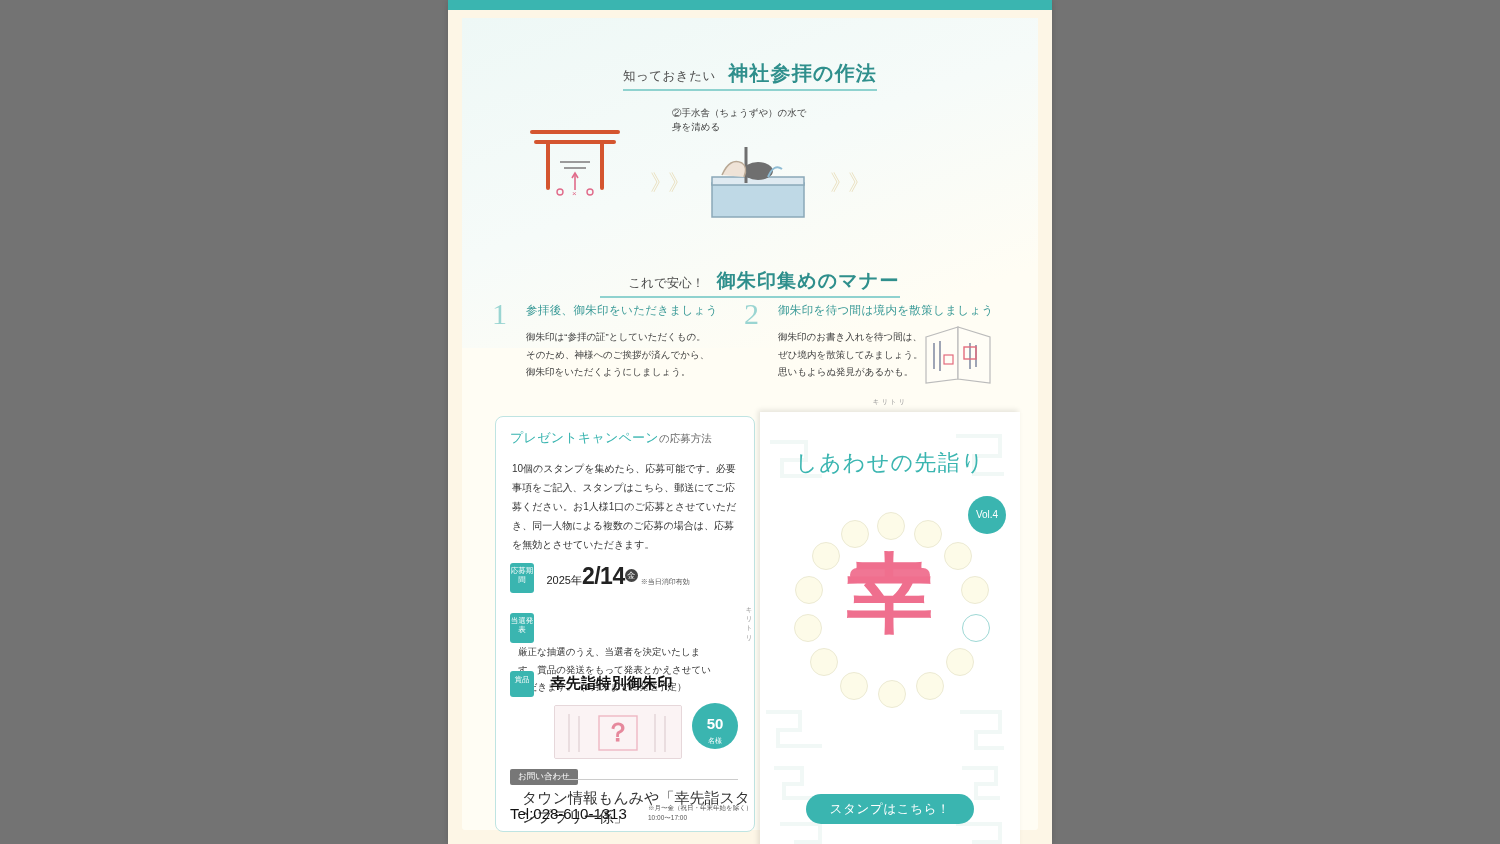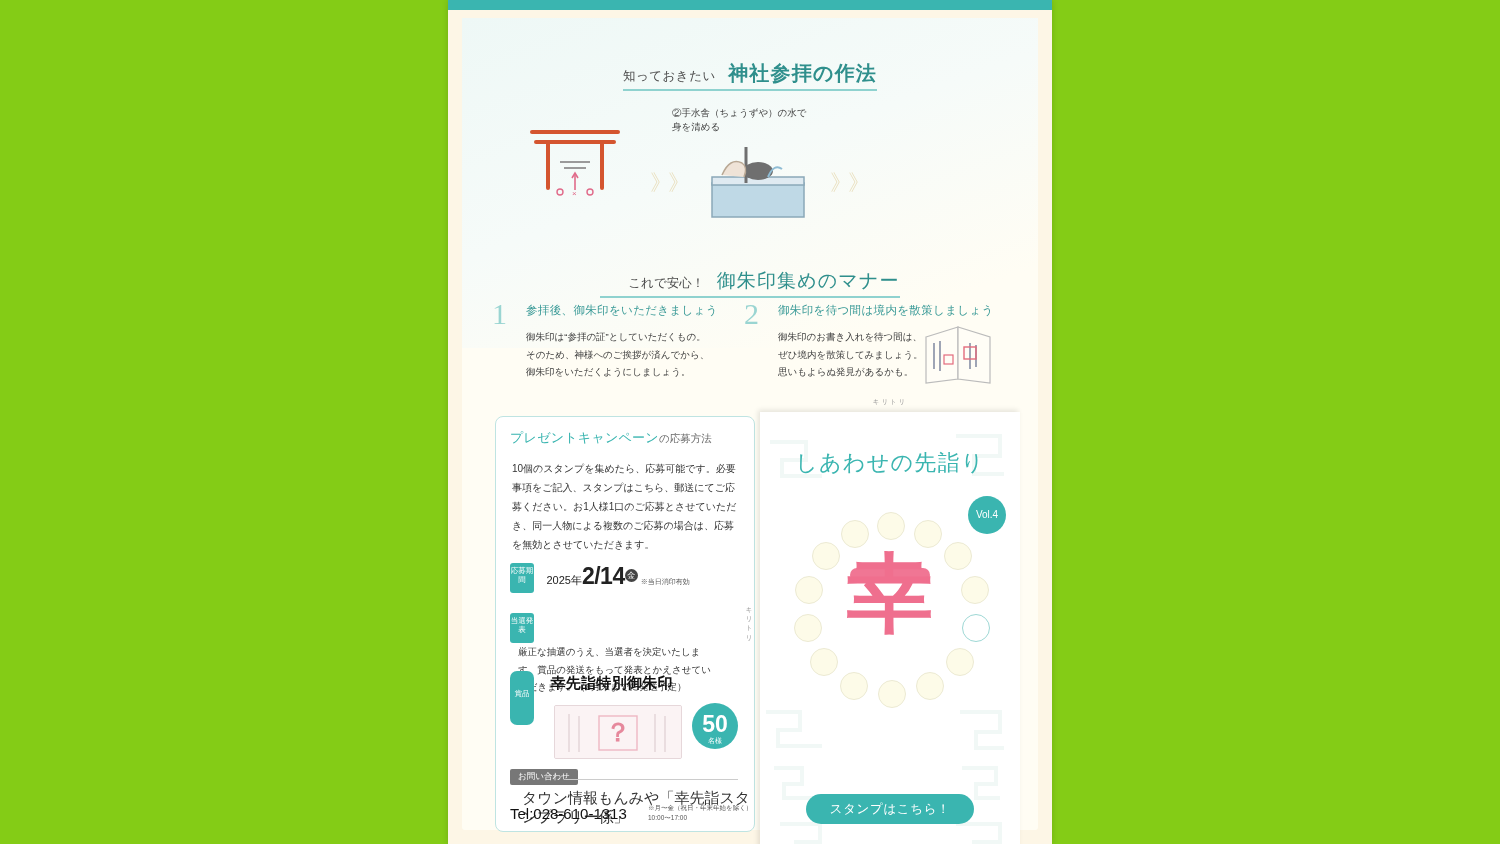--- a/index.html
+++ b/index.html
@@ -1,17 +1,17 @@
 <!DOCTYPE html>
 <html><head>
 <meta charset="utf-8">
 <style>
   html,body{margin:0;padding:0;background:#ffffff;}
   body{width:1500px;height:844px;overflow:hidden;font-family:"Liberation Sans",sans-serif;}
-  #page{position:relative;width:1500px;height:844px;background:#84cc16;}
+  #page{position:relative;width:1500px;height:844px;background:#737373;}
 
   
   .sheet{
     position:absolute;left:448px;top:0;width:604px;height:844px;
     background:#fdf6e6;
     box-shadow:0 0 6px rgba(0,0,0,.15);
     overflow:hidden;
   }
   .sheet .topbar{position:absolute;left:0;top:0;width:100%;height:10px;background:#3ab5b0;}
   .sheet .innerpage{
@@ -27,21 +27,21 @@
   
   .head1{position:absolute;left:0;top:42px;width:100%;text-align:center;}
   .head1 .small{font-size:12.5px;color:#4b4b4b;letter-spacing:.04em;}
   .head1 .big{font-size:20px;color:#2f8f8c;letter-spacing:.06em;margin-left:8px;font-weight:bold;}
   .underline-wave{
     display:inline-block;border-bottom:2px solid #8fd2cf;padding-bottom:2px;
   }
 
   .head2{position:absolute;left:0;top:250px;width:100%;text-align:center;}
   .head2 .small{font-size:12.5px;color:#4b4b4b;margin-left:28px;}
-  .head2 .big{font-size:19px;color:#2f8f8c;letter-spacing:.06em;margin-left:8px;font-weight:normal;}
+  .head2 .big{font-size:19px;color:#2f8f8c;letter-spacing:.06em;margin-left:8px;font-weight:bold;}
 
   
   .steps{position:absolute;left:20px;top:88px;width:540px;height:140px;}
   .step{position:absolute;width:170px;text-align:center;}
   .step .cap{font-size:9.5px;color:#3c3c3c;line-height:1.5;text-align:left;}
   .step1{left:8px;}
   .step2{left:190px;}
   .step3{left:368px;}
   .arrow{position:absolute;top:62px;color:#e9dfbe;font-size:22px;letter-spacing:-4px;}
   .arrow.a1{left:168px;}
@@ -80,21 +80,21 @@
   .prize-img{
     position:absolute;left:58px;top:288px;width:126px;height:52px;background:#f6eef0;
     border:1px solid #e6d7da;border-radius:2px;overflow:hidden;
   }
   .prize-q{position:absolute;left:0;top:0;width:100%;height:100%;display:flex;align-items:center;justify-content:center;
     font-size:26px;color:#e6889c;font-weight:bold;}
   .badge50{
     position:absolute;left:196px;top:286px;width:46px;height:46px;border-radius:50%;
     background:#3ab5b0;color:#fff;text-align:center;
   }
-  .badge50 .n{font-size:23px;font-weight:bold;line-height:26px;display:block;padding-top:8px;}
+  .badge50 .n{font-size:15px;font-weight:bold;line-height:26px;display:block;padding-top:8px;}
   .badge50 .u{font-size:7px;display:block;line-height:7px;}
   .contact-tag{
     position:absolute;left:14px;top:352px;background:#777;color:#fff;font-size:8.5px;
     padding:2px 8px;border-radius:2px;
   }
   .contact-rule{position:absolute;left:70px;top:362px;width:172px;border-top:1px solid #ccc;}
   .contact-org{position:absolute;left:14px;top:372px;font-size:15px;color:#333;margin-left:12px;}
   .contact-tel{position:absolute;left:14px;top:388px;font-size:15px;color:#111;}
   .contact-note{position:absolute;left:152px;top:386px;font-size:6.5px;color:#555;line-height:1.5;}
 
@@ -236,21 +236,21 @@
             <span class="tiny">※当日消印有効</span>
           </span>
         </div>
 
         <div class="row" style="top:196px;">
           <span class="tag">当選発表</span>
           <span class="rowtext lottery">厳正な抽選のうえ、当選者を決定いたします。賞品の発送をもって発表とかえさせていただきます。（3月末までに発送予定）</span>
         </div>
 
         <div class="row" style="top:254px;">
-          <span class="tag" style="min-height:18px;padding:18px 0;border-radius:7px;">賞品</span>
+          <span class="tag" style="min-height:18px;padding:4px 0;">賞品</span>
           <span class="rowtext prize-name" style="margin-left:12px;line-height:24px;">幸先詣特別御朱印</span>
         </div>
 
         <div class="prize-img">
           <svg width="126" height="52" viewBox="0 0 126 52" style="position:absolute;left:0;top:0;">
             <rect x="0" y="0" width="126" height="52" fill="#fbf3f4"></rect>
             <g stroke="#d9c7cb" stroke-width="1">
               <path d="M14 8 L14 46"></path>
                 <path d="M24 10 L24 46"></path>
                 <path d="M100 8 L100 46"></path>

